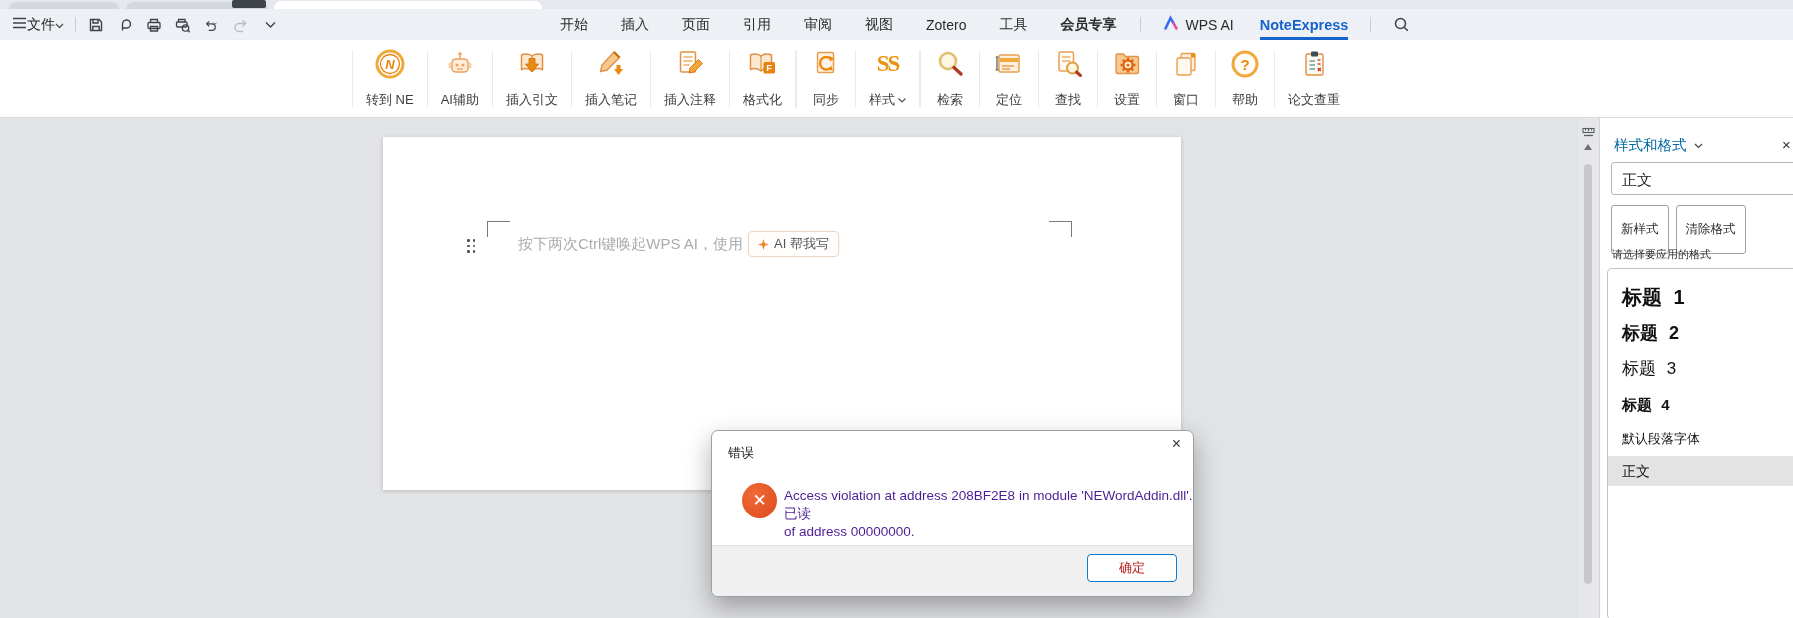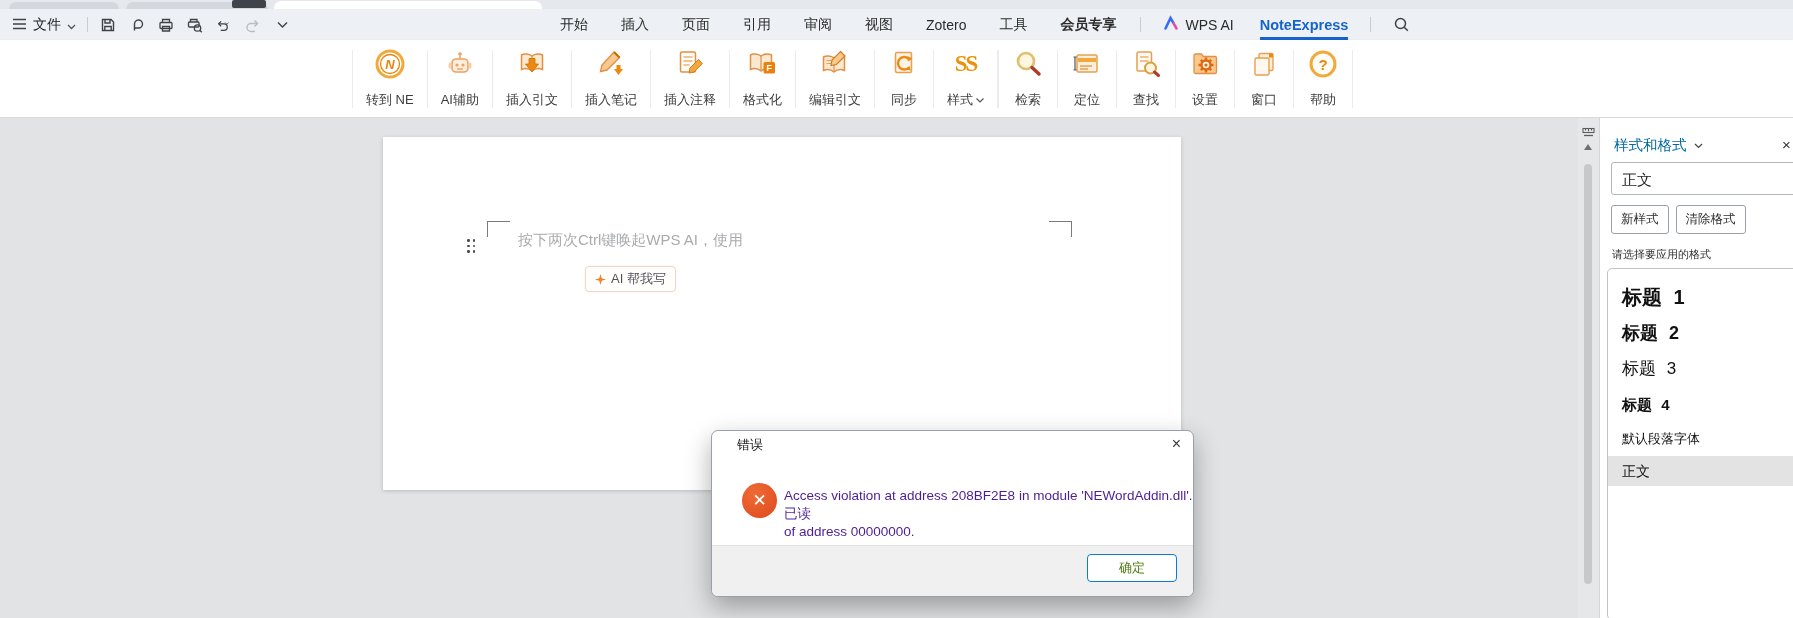--- a/index.html
+++ b/index.html
@@ -10,21 +10,21 @@
   .tabstrip{position:absolute;left:0;top:0;width:100%;height:9px;background:#e5e9ee;}
   .wtab{position:absolute;top:2px;height:9px;border-radius:7px 7px 0 0;background:#d3d8df;}
   .wtab.g1{left:9px;width:110px;}
   .wtab.g2{left:126px;width:142px;}
   .wtab.dark{left:232px;top:0;width:34px;height:8px;border-radius:2px;background:#3f444b;}
   .wtab.active{left:274px;top:1px;width:268px;background:#fff;}
 
   
   .menubar{position:absolute;left:0;top:9px;width:100%;height:31px;background:#edf0f4;}
   .mb-left{position:absolute;left:12px;top:0;height:31px;display:flex;align-items:center;gap:11px;}
-  .file-menu{display:flex;align-items:center;gap:6px;font-size:14px;color:#222;cursor:default;}
+  .file-menu{display:flex;align-items:center;font-size:14px;color:#222;cursor:default;font-family:Liberation Mono, monospace;}
   .vsep{width:1px;height:15px;background:#c9cdd3;}
   .qicon{width:18px;height:18px;display:flex;align-items:center;justify-content:center;}
   .qicon svg{display:block;}
   .menu-tabs{position:absolute;left:560px;top:0;height:31px;display:flex;align-items:center;}
   .mtab{font-size:14px;color:#2b2b2b;margin-right:33px;white-space:nowrap;}
   .brandgrp{display:flex;align-items:center;gap:6px;margin:0 0 0 22px;font-size:14px;color:#2b2b2b;}
   .netab{position:relative;margin-left:26px;font-size:14.5px;font-weight:bold;color:#1464cc;}
   .netab:after{content:"";position:absolute;left:0;right:0;bottom:-7px;height:3px;background:#1464cc;}
   .mb-search{margin-left:22px;display:flex;align-items:center;}
 
@@ -36,55 +36,55 @@
   .rb-div{width:1px;height:58px;background:#ebebeb;}
   .ss-glyph{font-family:"Liberation Serif","DejaVu Serif",serif;font-weight:bold;font-size:23px;color:#e8930a;letter-spacing:-2px;}
 
   
   .docarea{position:absolute;left:0;top:118px;width:1578px;height:500px;background:#e2e3e5;}
   .page{position:absolute;left:383px;top:19px;width:798px;height:353px;background:#fff;box-shadow:0 1px 4px rgba(0,0,0,.18);}
   .mark-tl{position:absolute;left:104px;top:84px;width:22px;height:15px;border-left:1px solid #7a7a7a;border-top:1px solid #7a7a7a;}
   .mark-tr{position:absolute;left:666px;top:84px;width:22px;height:15px;border-right:1px solid #7a7a7a;border-top:1px solid #7a7a7a;}
   .draghandle{position:absolute;left:84px;top:102px;width:10px;height:18px;display:grid;grid-template-columns:3px 3px;grid-auto-rows:3px;gap:2.5px;}
   .draghandle i{width:2.6px;height:2.6px;border-radius:50%;background:#4c4c4c;}
-  .ph-row{position:absolute;left:135px;top:94px;display:flex;align-items:center;gap:16px;flex-direction:column;}
+  .ph-row{position:absolute;left:135px;top:94px;display:flex;align-items:center;gap:5px;}
   .ph-text{font-size:15px;color:#a9abae;white-space:nowrap;}
   .ai-pill{display:inline-flex;align-items:center;gap:5px;padding:3px 9px;border:1px solid #ecd8c6;border-radius:4px;background:#fffefc;font-size:13px;color:#50525a;box-shadow:0 0 0 1px rgba(240,180,140,.08);}
 
   
   .scrollstrip{position:absolute;left:1578px;top:118px;width:21px;height:500px;background:#e6e7e9;}
   .ruler-ic{position:absolute;left:4px;top:6px;}
   .up-tri{position:absolute;left:6px;top:26px;width:0;height:0;border-left:4.5px solid transparent;border-right:4.5px solid transparent;border-bottom:6px solid #6d6f73;}
   .sthumb{position:absolute;left:6px;top:46px;width:8px;height:420px;border-radius:4px;background:#c7c8ca;}
 
   
   .sidebar{position:absolute;left:1599px;top:118px;width:194px;height:500px;background:#fff;border-left:1px solid #d5d5d5;overflow:hidden;box-sizing:border-box;}
   .sb-head{position:absolute;left:14px;top:18px;display:flex;align-items:center;gap:7px;font-size:14.5px;color:#0369a1;}
   .sb-close{position:absolute;left:182px;top:18px;font-size:15px;color:#333;}
   .sb-input{position:absolute;left:11px;top:44px;right:-6px;height:33px;border:1px solid #b3b7bd;border-radius:3px;background:#fff;line-height:33px;padding-left:10px;font-size:15px;color:#1f1f1f;box-sizing:border-box;}
   .sb-btnrow{position:absolute;left:11px;top:87px;display:flex;gap:7px;}
-  .sb-btn{border:1px solid #9aa0a6;border-radius:3px;background:#fff;font-size:12.5px;color:#2e2e2e;padding:5px 9px;white-space:nowrap;}
+  .sb-btn{border:1px solid #9aa0a6;border-radius:3px;background:#fff;font-size:12.5px;color:#2e2e2e;padding:15px 9px;white-space:nowrap;}
   .sb-hint{position:absolute;left:12px;top:129px;font-size:11px;color:#2e2e2e;}
   .sb-list{position:absolute;left:7px;top:150px;right:-6px;bottom:-2px;border:1px solid #c3c3c3;border-radius:5px;background:#fff;padding-top:10px;box-sizing:border-box;}
   .si{padding-left:14px;white-space:nowrap;color:#111;}
   .si1{font-size:20px;font-weight:bold;height:36px;line-height:36px;word-spacing:6px;}
   .si2{font-size:18px;font-weight:bold;height:36px;line-height:36px;word-spacing:6px;}
   .si3{font-size:17px;height:36px;line-height:36px;word-spacing:6px;}
   .si4{font-size:15px;font-weight:bold;height:35px;line-height:35px;word-spacing:5px;}
   .sid{font-size:13px;height:34px;line-height:34px;}
   .sib{font-size:14px;height:30px;line-height:30px;background:#e3e3e3;}
 
   
   .dialog{position:absolute;left:711px;top:430px;width:481px;height:165px;background:#fff;border:1px solid #98a0aa;border-radius:7px;box-shadow:0 10px 26px rgba(0,0,0,.32);overflow:hidden;z-index:50;}
-  .dlg-title{position:absolute;left:0;top:0;right:0;height:28px;display:flex;align-items:center;padding-left:25px;font-size:13px;color:#1f1f1f;}
+  .dlg-title{position:absolute;left:0;top:8px;right:0;height:28px;display:flex;align-items:center;padding-left:16px;font-size:13px;color:#1f1f1f;}
   .dlg-close{position:absolute;right:12px;top:5px;font-size:16px;color:#3a3a3a;line-height:16px;}
   .err-ic{position:absolute;left:30px;top:52px;width:35px;height:35px;border-radius:50%;background:radial-gradient(circle at 35% 30%,#f06a35,#dd4a1d);color:#fff;font-size:17px;font-weight:bold;display:flex;align-items:center;justify-content:center;}
   .dlg-msg{position:absolute;left:72px;top:56px;font-size:13.5px;color:#4c1d95;line-height:18px;}
   .dlg-footer{position:absolute;left:0;right:0;bottom:0;height:50px;background:#f0f0f0;border-top:1px solid #e2e2e2;}
-  .ok-btn{position:absolute;right:16px;bottom:14px;width:90px;height:28px;background:#fff;border:1px solid #0b7bd7;border-radius:4px;font-size:13px;color:#4d7c0f;display:flex;align-items:center;justify-content:center;box-sizing:border-box;}
+  .ok-btn{position:absolute;right:16px;bottom:14px;width:90px;height:28px;background:#fff;border:1px solid #0b7bd7;border-radius:4px;font-size:13px;color:#b91c1c;display:flex;align-items:center;justify-content:center;box-sizing:border-box;}
 </style>
 </head>
 <body>
 
 <div class="app">
 
   <div class="tabstrip">
     <div class="wtab g1"></div>
     <div class="wtab g2"></div>
     <div class="wtab dark"></div>
@@ -253,31 +253,20 @@
             <path d="M15 8c-3-2.5-8-2.5-10.5-1v14.5c3-1.2 7.5-1 10.5 1.5 3-2.5 7.5-2.7 10.5-1.5V7C23 5.5 18 5.5 15 8z" fill="#fbe8d0" stroke="#e29045" stroke-width="1.5"></path>
             <path d="M15 8v15" stroke="#e29045" stroke-width="1.2"></path>
             <rect x="17.5" y="14" width="11.5" height="11.5" rx="1.5" fill="#e8820a"></rect>
             <text x="23.2" y="23.2" font-size="9.5" font-weight="bold" fill="#fff" text-anchor="middle">F</text>
           </svg>
         </span>
       <span class="rb-label">格式化</span>
     </div>
     <div class="rb-div"></div>
 
-    <div class="rb">
-      <span class="rb-icon">
-          <svg width="32" height="32" viewBox="0 0 32 32" fill="none">
-            <path d="M15 10c-3-2.5-8-2.5-10.5-1v13.5c3-1.2 7.5-1 10.5 1.5 3-2.5 7.5-2.7 10.5-1.5V9C23 7.5 18 7.5 15 10z" fill="#fbe8d0" stroke="#e29045" stroke-width="1.5"></path>
-            <path d="M15 10v14" stroke="#e29045" stroke-width="1.2"></path>
-            <path d="M7.5 12.5h5M7.5 15.5h5" stroke="#e8a050" stroke-width="1.2"></path>
-            <path d="M21.5 3.5l4.5 4.5-8.5 8.5-5.5 1 1-5.5z" fill="#f6c98e" stroke="#d8791f" stroke-width="1.2"></path>
-          </svg>
-        </span>
-      <span class="rb-label">编辑引文</span>
-    </div>
     <div class="rb-div"></div>
 
     <div class="rb">
       <span class="rb-icon">
           <svg width="32" height="32" viewBox="0 0 32 32" fill="none">
             <rect x="7.5" y="4.5" width="16" height="20" rx="1.5" fill="#fdf3e6" stroke="#e8a050" stroke-width="1.5"></rect>
             <path d="M21 11a6.3 6.3 0 1 0 0 8.5" stroke="#ed8a0e" stroke-width="2.4"></path>
             <polygon points="19.5,8 24.5,10.8 19.8,13.6" fill="#ed8a0e"></polygon>
             <polygon points="22.8,22.5 18,21.5 21.5,17.8" fill="#ed8a0e"></polygon>
           </svg>
@@ -369,20 +358,32 @@
       <span class="rb-icon">
           <svg width="32" height="32" viewBox="0 0 32 32">
             <circle cx="16" cy="16" r="12" fill="#fffdf6" stroke="#f2a93c" stroke-width="3"></circle>
             <text x="16" y="21.5" font-size="15" font-weight="bold" fill="#e8860c" text-anchor="middle">?</text>
           </svg>
         </span>
       <span class="rb-label">帮助</span>
     </div>
     <div class="rb-div"></div>
 
+    <div class="rb">
+      <span class="rb-icon">
+          <svg width="32" height="32" viewBox="0 0 32 32" fill="none">
+            <rect x="8" y="6" width="17" height="21" rx="1.5" fill="#fdf8f0" stroke="#e29045" stroke-width="1.4"></rect>
+            <rect x="13" y="3.5" width="7" height="5" rx="1" fill="#3d4d57"></rect>
+            <path d="M11.5 13h5.5M11.5 17h5.5M11.5 21h5.5" stroke="#6aa0a8" stroke-width="1.6"></path>
+            <path d="M19.5 12h3M19.5 16h3" stroke="#c44d3a" stroke-width="1.4"></path>
+            <path d="M19.8 20l3 3M22.8 20l-3 3" stroke="#c0392b" stroke-width="1.4"></path>
+          </svg>
+        </span>
+      <span class="rb-label">论文查重</span>
+    </div>
   </div>
 
   <div class="docarea">
     <div class="page">
       <div class="mark-tl"></div>
       <div class="mark-tr"></div>
       <div class="draghandle">
           <i></i>
           <i></i>
           <i></i>

